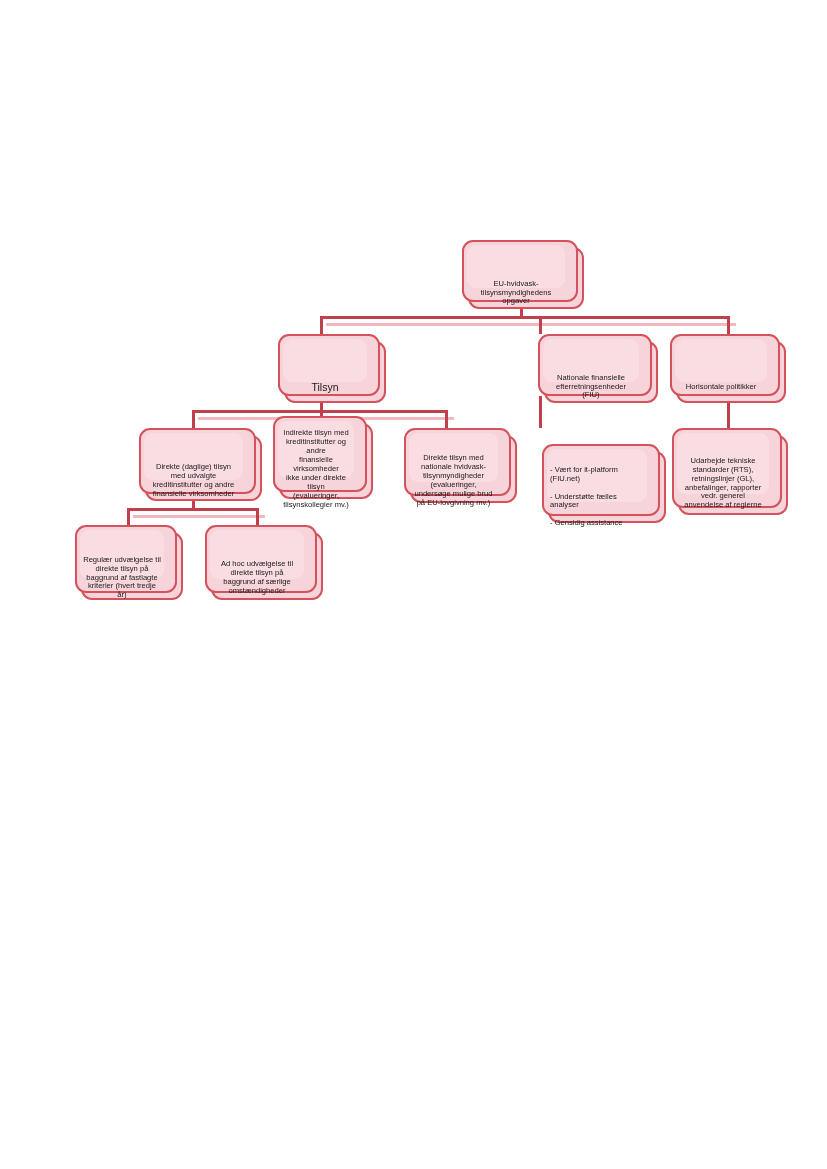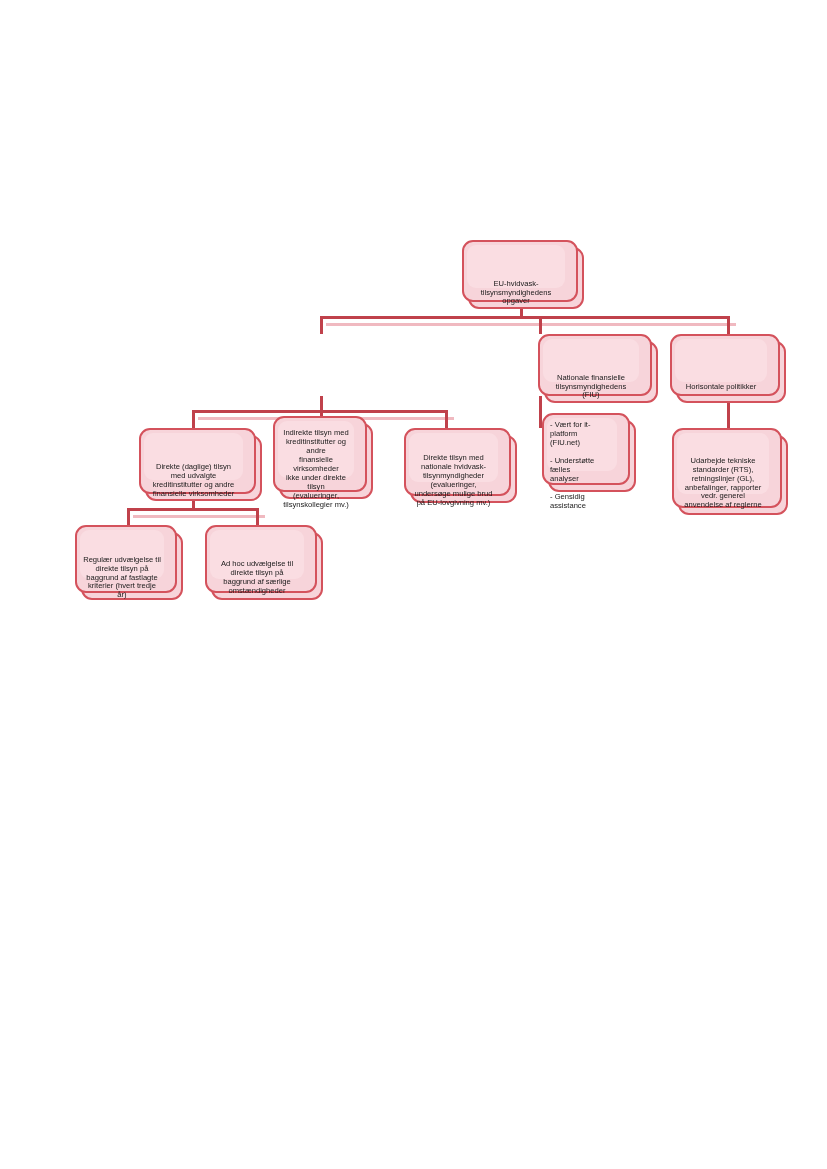--- a/index.html
+++ b/index.html
@@ -80,28 +80,35 @@
   <div class="node fs8" style="left:462px;top:240px;width:116px;height:62px;">
     <div class="card-back"></div>
     <div class="card-front">
       <div class="card-inner"></div>
     </div>
     <div class="label">EU-hvidvask-
 tilsynsmyndighedens
 opgaver</div>
   </div>
 
+  <div class="node fs11" style="left:278px;top:334px;width:102px;height:62px;">
+    <div class="card-back"></div>
+    <div class="card-front">
+      <div class="card-inner"></div>
+    </div>
+    <div class="label">Tilsyn</div>
+  </div>
 
   <div class="node fs8" style="left:538px;top:334px;width:114px;height:62px;">
     <div class="card-back"></div>
     <div class="card-front">
       <div class="card-inner"></div>
     </div>
     <div class="label">Nationale finansielle
-tilsynsmyndighedens
+efterretningsenheder
 (FIU)</div>
   </div>
 
   <div class="node fs8" style="left:670px;top:334px;width:110px;height:62px;">
     <div class="card-back"></div>
     <div class="card-front">
       <div class="card-inner"></div>
     </div>
     <div class="label">Horisontale politikker</div>
   </div>
@@ -136,21 +143,21 @@
       <div class="card-inner"></div>
     </div>
     <div class="label">Direkte tilsyn med
 nationale hvidvask-
 tilsynmyndigheder
 (evalueringer,
 undersøge mulige brud
 på EU-lovgivning mv.)</div>
   </div>
 
-  <div class="node fs8 lalign" style="left:542px;top:413px;width:88px;height:72px;">
+  <div class="node fs8 lalign" style="left:542px;top:444px;width:118px;height:72px;">
     <div class="card-back"></div>
     <div class="card-front">
       <div class="card-inner"></div>
     </div>
     <div class="label">- Vært for it-platform
 (FIU.net)
 
 - Understøtte fælles
 analyser
 

